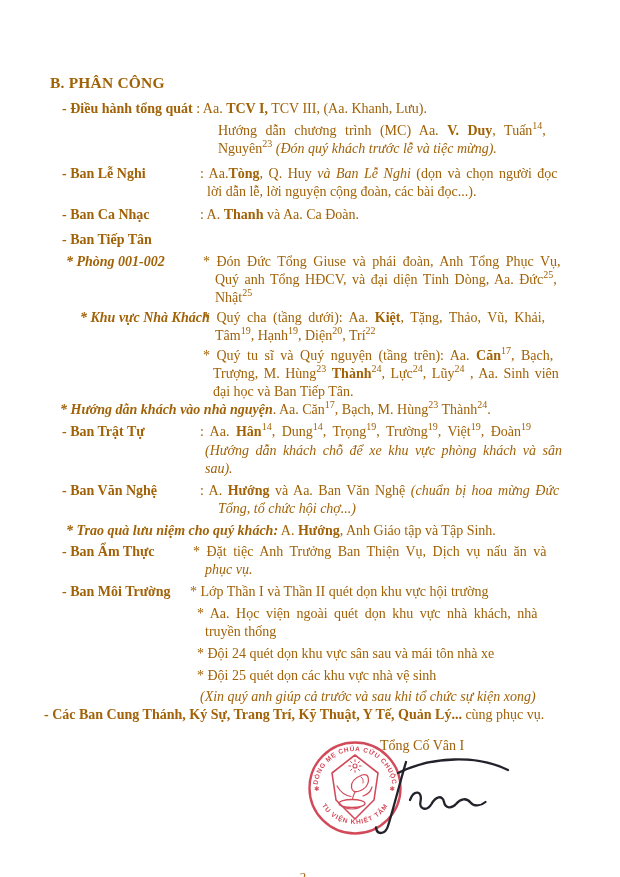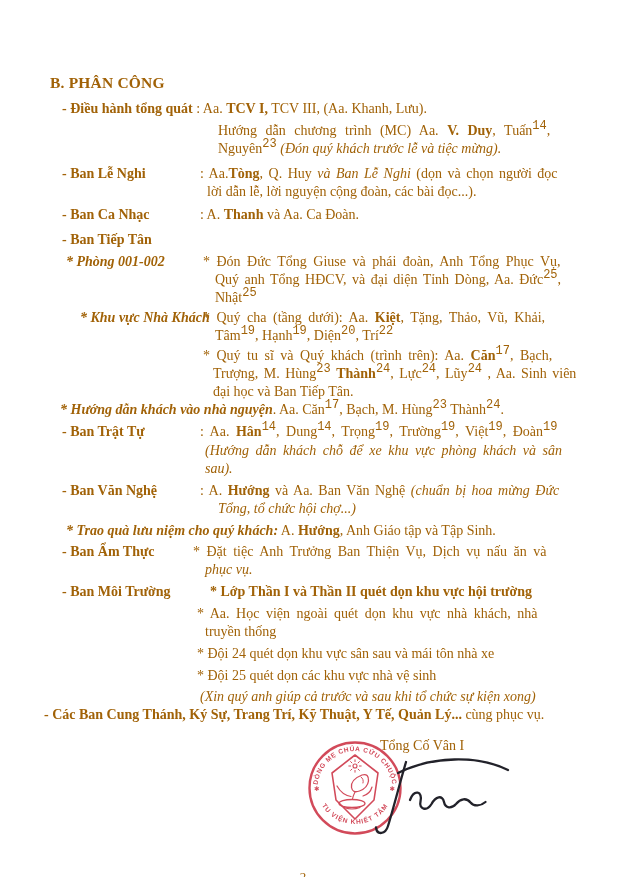--- a/index.html
+++ b/index.html
@@ -20,21 +20,21 @@
     white-space:nowrap;
   }
   .line{
     position:absolute;
     font-size:14px;
     line-height:17px;
     white-space:nowrap;
   }
   .line .b{font-weight:bold;}
   .line .i{font-style:italic;}
-  .line sup{font-size:12px;line-height:0;font-family:Liberation Mono, monospace;}
+  .line sup{font-size:10px;line-height:0;}
   .sig-place{position:absolute;font-size:14px;font-style:italic;white-space:nowrap;word-spacing:1.5px;}
   .sig-role{position:absolute;font-size:14px;white-space:nowrap;}
   .sig-name{position:absolute;font-size:13.5px;white-space:nowrap;}
   .page-num{position:absolute;font-size:13px;width:30px;text-align:center;}
   .stamp-svg,.signature-svg{position:absolute;}
   .stamp-svg{opacity:.93;}
 </style>
 </head>
 <body>
 
@@ -52,37 +52,37 @@
       <div class="line" style="left: 62px; top: 168px;"><span class="b">- Ban Ca Nhạc</span></div>
       <div class="line" style="left: 200px; top: 168px;"><span>: A. </span><span class="b">Thanh</span><span> và Aa. Ca Đoàn.</span></div>
       <div class="line" style="left: 62px; top: 193px;"><span class="b">- Ban Tiếp Tân</span></div>
       <div class="line" style="left: 66px; top: 215px;"><span class="b i">* Phòng 001-002</span></div>
       <div class="line" style="left: 203px; top: 215px; word-spacing: 3px;"><span>* Đón Đức Tổng Giuse và phái đoàn, Anh Tổng Phục Vụ,</span></div>
       <div class="line" style="left: 215px; top: 233px; word-spacing: 2px;"><span>Quý anh Tổng HĐCV, và đại diện Tỉnh Dòng, Aa. Đức</span><sup>25</sup><span>,</span></div>
       <div class="line" style="left: 215px; top: 251px;"><span>Nhật</span><sup>25</sup></div>
       <div class="line" style="left: 80px; top: 271px;"><span class="b i">* Khu vực Nhà Khách</span></div>
       <div class="line" style="left: 203px; top: 271px; word-spacing: 3px;"><span>* Quý cha (tầng dưới): Aa. </span><span class="b">Kiệt</span><span>, Tặng, Thảo, Vũ, Khải,</span></div>
       <div class="line" style="left: 215px; top: 289px;"><span>Tâm</span><sup>19</sup><span>, Hạnh</span><sup>19</sup><span>, Diện</span><sup>20</sup><span>, Trí</span><sup>22</sup></div>
-      <div class="line" style="left: 203px; top: 309px; word-spacing: 3px;"><span>* Quý tu sĩ và Quý khách (trình trên): Aa. </span><span class="b">Căn</span><sup>17</sup><span>, Bạch,</span></div>
+      <div class="line" style="left: 203px; top: 309px; word-spacing: 3px;"><span>* Quý tu sĩ và Quý nguyện (tầng trên): Aa. </span><span class="b">Căn</span><sup>17</sup><span>, Bạch,</span></div>
       <div class="line" style="left: 213px; top: 327px; word-spacing: 2px;"><span>Trượng, M. Hùng</span><sup>23</sup><span> </span><span class="b">Thành</span><sup>24</sup><span>, Lực</span><sup>24</sup><span>, Lũy</span><sup>24</sup><span> , Aa. Sinh viên</span></div>
       <div class="line" style="left: 213px; top: 345px;"><span>đại học và Ban Tiếp Tân.</span></div>
       <div class="line" style="left: 60px; top: 363px;"><span class="b i">* Hướng dẫn khách vào nhà nguyện</span><span>. Aa. Căn</span><sup>17</sup><span>, Bạch, M. Hùng</span><sup>23</sup><span> Thành</span><sup>24</sup><span>.</span></div>
       <div class="line" style="left: 62px; top: 385px;"><span class="b">- Ban Trật Tự</span></div>
       <div class="line" style="left: 200px; top: 385px; word-spacing: 3px;"><span>: Aa. </span><span class="b">Hân</span><sup>14</sup><span>, Dung</span><sup>14</sup><span>, Trọng</span><sup>19</sup><span>, Trường</span><sup>19</sup><span>, Việt</span><sup>19</sup><span>, Đoàn</span><sup>19</sup></div>
       <div class="line" style="left: 205px; top: 404px; word-spacing: 3px;"><span class="i">(Hướng dẫn khách chỗ để xe khu vực phòng khách và sân</span></div>
       <div class="line" style="left: 205px; top: 422px;"><span class="i">sau).</span></div>
       <div class="line" style="left: 62px; top: 444px;"><span class="b">- Ban Văn Nghệ</span></div>
       <div class="line" style="left: 200px; top: 444px; word-spacing: 2px;"><span>: A. </span><span class="b">Hướng</span><span> và Aa. Ban Văn Nghệ </span><span class="i">(chuẩn bị hoa mừng Đức</span></div>
       <div class="line" style="left: 218px; top: 462px;"><span class="i">Tổng, tổ chức hội chợ...)</span></div>
       <div class="line" style="left: 66px; top: 484px;"><span class="b i">* Trao quà lưu niệm cho quý khách:</span><span> A. </span><span class="b">Hướng</span><span>, Anh Giáo tập và Tập Sinh.</span></div>
       <div class="line" style="left: 62px; top: 505px;"><span class="b">- Ban Ẩm Thực</span></div>
       <div class="line" style="left: 193px; top: 505px; word-spacing: 3px;"><span>* Đặt tiệc Anh Trưởng Ban Thiện Vụ, Dịch vụ nấu ăn và</span></div>
       <div class="line" style="left: 205px; top: 523px; font-style: italic;"><span>phục vụ.</span></div>
       <div class="line" style="left: 62px; top: 545px;"><span class="b">- Ban Môi Trường</span></div>
-      <div class="line" style="left: 210px; top: 545px; font-weight: bold;"><span>* Lớp Thần I và Thần II quét dọn khu vực hội trường</span></div>
+      <div class="line" style="left: 190px; top: 545px;"><span>* Lớp Thần I và Thần II quét dọn khu vực hội trường</span></div>
       <div class="line" style="left: 197px; top: 567px; word-spacing: 3px;"><span>* Aa. Học viện ngoài quét dọn khu vực nhà khách, nhà</span></div>
       <div class="line" style="left: 205px; top: 585px;"><span>truyền thống</span></div>
       <div class="line" style="left: 197px; top: 607px;"><span>* Đội 24 quét dọn khu vực sân sau và mái tôn nhà xe</span></div>
       <div class="line" style="left: 197px; top: 629px;"><span>* Đội 25 quét dọn các khu vực nhà vệ sinh</span></div>
       <div class="line" style="left: 200px; top: 650px;"><span class="i">(Xin quý anh giúp cả trước và sau khi tổ chức sự kiện xong)</span></div>
       <div class="line" style="left: 44px; top: 668px;"><span class="b">- Các Ban Cung Thánh, Ký Sự, Trang Trí, Kỹ Thuật, Y Tế, Quản Lý...</span><span> cùng phục vụ.</span></div>
     </div>
 
   <div class="sig-role" style="left:380px;top:700px">Tổng Cố Vân I</div>
 

